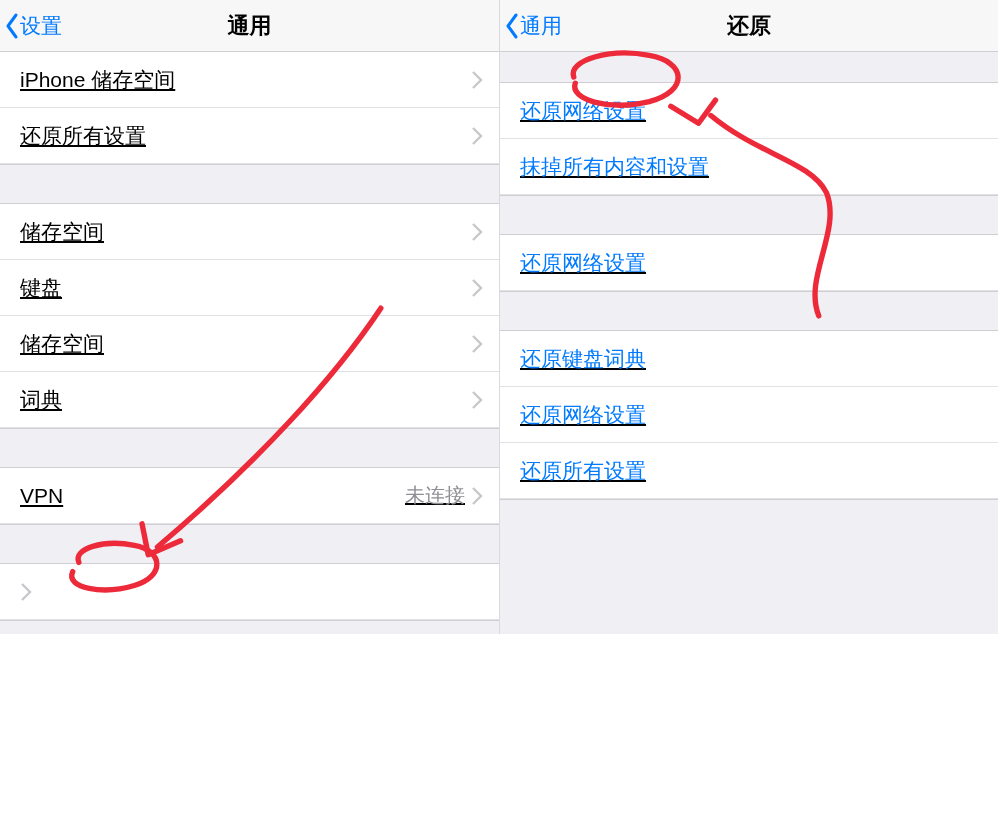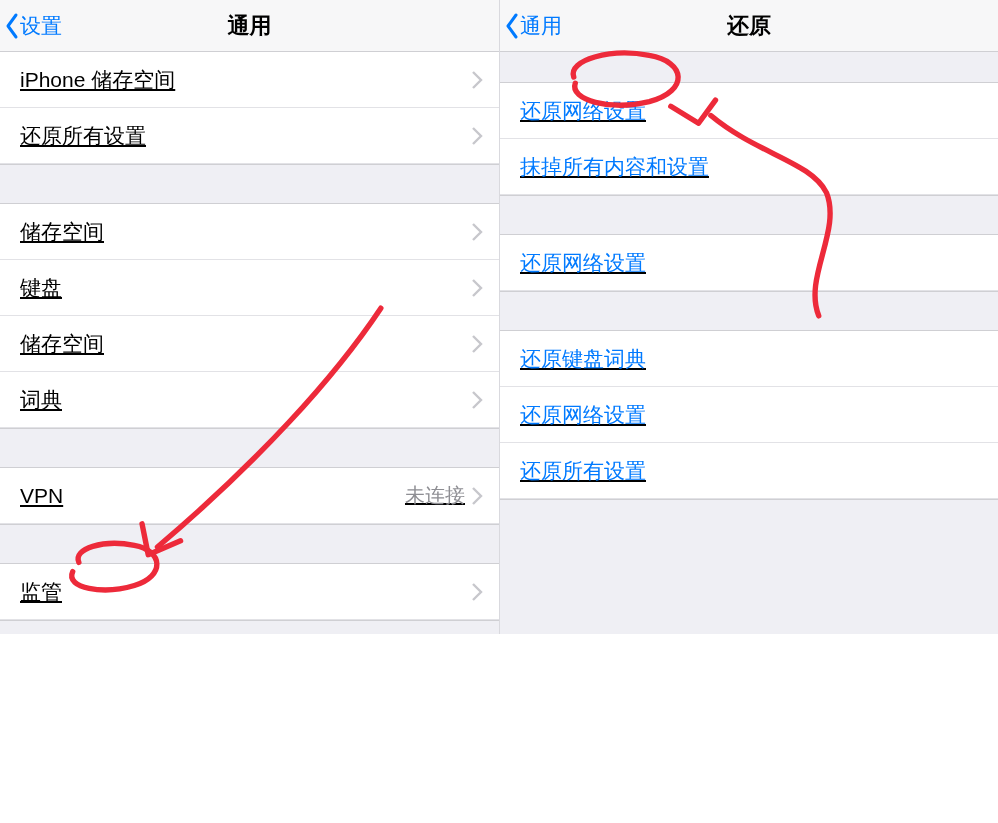--- a/index.html
+++ b/index.html
@@ -175,21 +175,20 @@
         <svg class="chev" viewBox="0 0 12 20">
             <path d="M2 2 L10 10 L2 18"></path>
           </svg>
       </div>
     </div>
 
     <div class="gap"></div>
 
     <div class="group group-top-border group-bottom-border">
       <div class="row">
-        <span class="label">监管</span>
         <svg class="chev" viewBox="0 0 12 20">
             <path d="M2 2 L10 10 L2 18"></path>
           </svg>
       </div>
     </div>
 
     <div class="gap"></div>
 
     <div class="group group-top-border">
       <div class="row">

